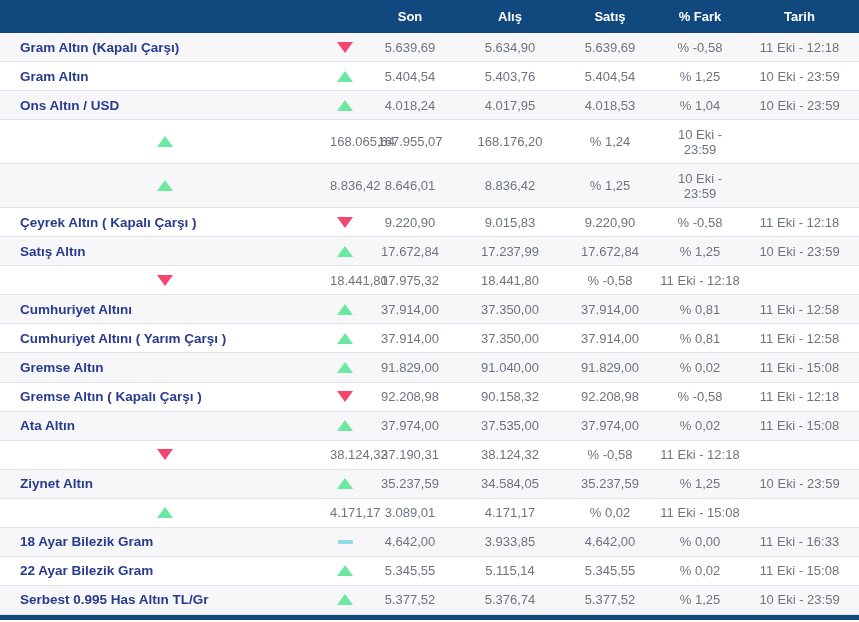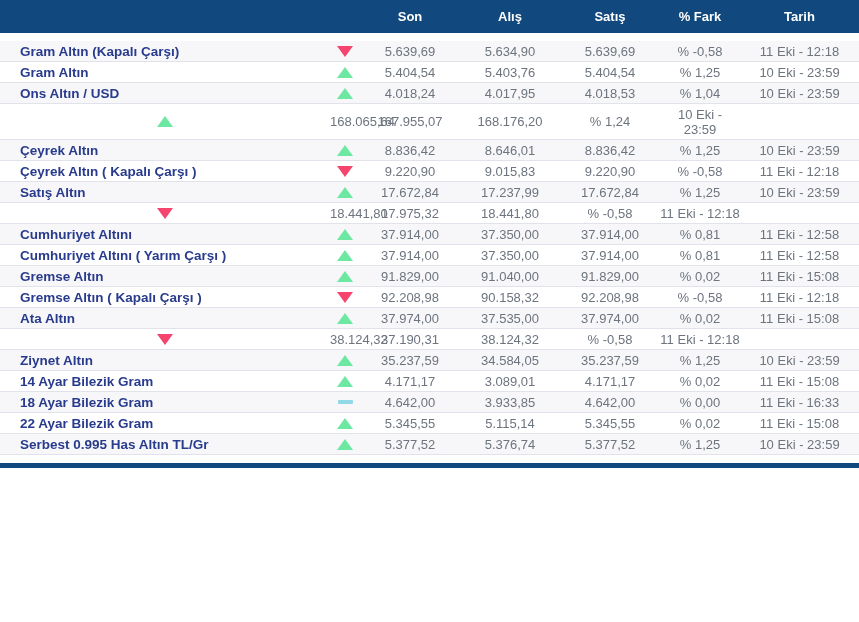--- a/index.html
+++ b/index.html
@@ -13,25 +13,24 @@
     --up-color:#6CE8A3;
     --down-color:#F5446D;
     --flat-color:#92D9E8;
   }
   *{box-sizing:border-box;margin:0;padding:0;}
   body{
     font-family:"Liberation Sans","DejaVu Sans",sans-serif;
     background:#fff;
   }
   .price-table{
-    width:859px;height:468px;
+    width:859px;height:620px;
     display:flex;flex-direction:column;
     overflow:hidden;
     background:#fff;
-    gap:8px;
   }
   .grid-row{
     display:grid;
     grid-template-columns:330px 30px 100px 100px 100px 80px 1fr;
     align-items:center;
   }
   .table-header{
     height:33px;flex:0 0 33px;
     background:var(--header-bg);
     color:var(--header-text);
@@ -138,21 +137,20 @@
       <span class="tri-up"></span>
     </div>
     <div class="cell num">168.065,64</div>
     <div class="cell num">167.955,07</div>
     <div class="cell num">168.176,20</div>
     <div class="cell num">% 1,24</div>
     <div class="cell date">10 Eki - 23:59</div>
   </div>
 
   <div class="grid-row row">
-    <div class="cell name">Çeyrek Altın</div>
     <div class="cell trend">
       <span class="tri-up"></span>
     </div>
     <div class="cell num">8.836,42</div>
     <div class="cell num">8.646,01</div>
     <div class="cell num">8.836,42</div>
     <div class="cell num">% 1,25</div>
     <div class="cell date">10 Eki - 23:59</div>
   </div>
 
@@ -268,21 +266,20 @@
       <span class="tri-up"></span>
     </div>
     <div class="cell num">35.237,59</div>
     <div class="cell num">34.584,05</div>
     <div class="cell num">35.237,59</div>
     <div class="cell num">% 1,25</div>
     <div class="cell date">10 Eki - 23:59</div>
   </div>
 
   <div class="grid-row row">
-    <div class="cell name">14 Ayar Bilezik Gram</div>
     <div class="cell trend">
       <span class="tri-up"></span>
     </div>
     <div class="cell num">4.171,17</div>
     <div class="cell num">3.089,01</div>
     <div class="cell num">4.171,17</div>
     <div class="cell num">% 0,02</div>
     <div class="cell date">11 Eki - 15:08</div>
   </div>
 

